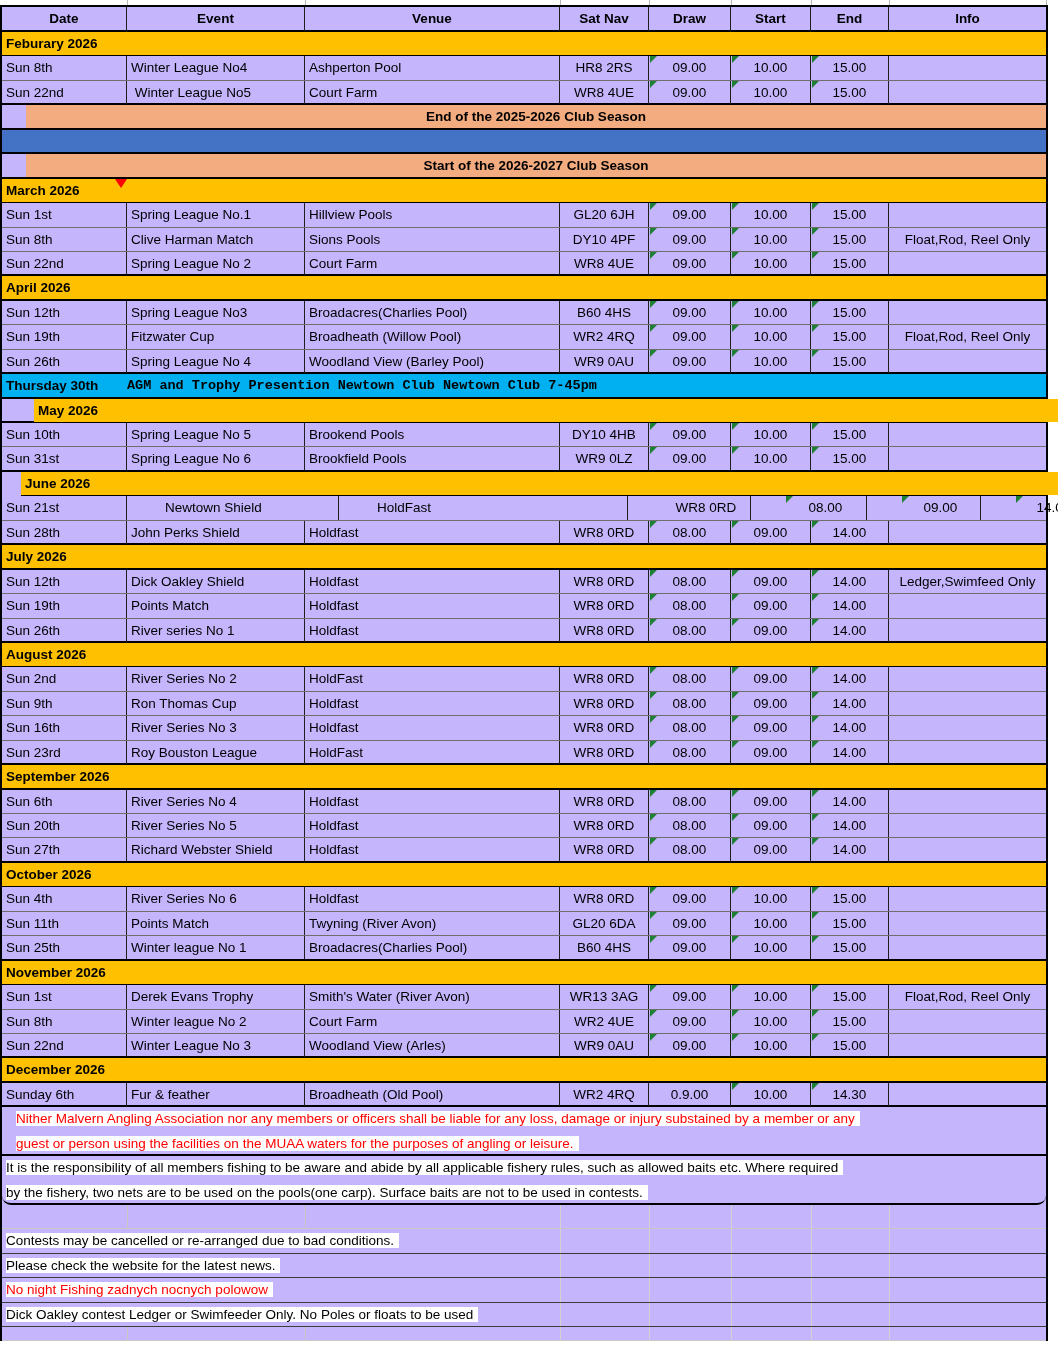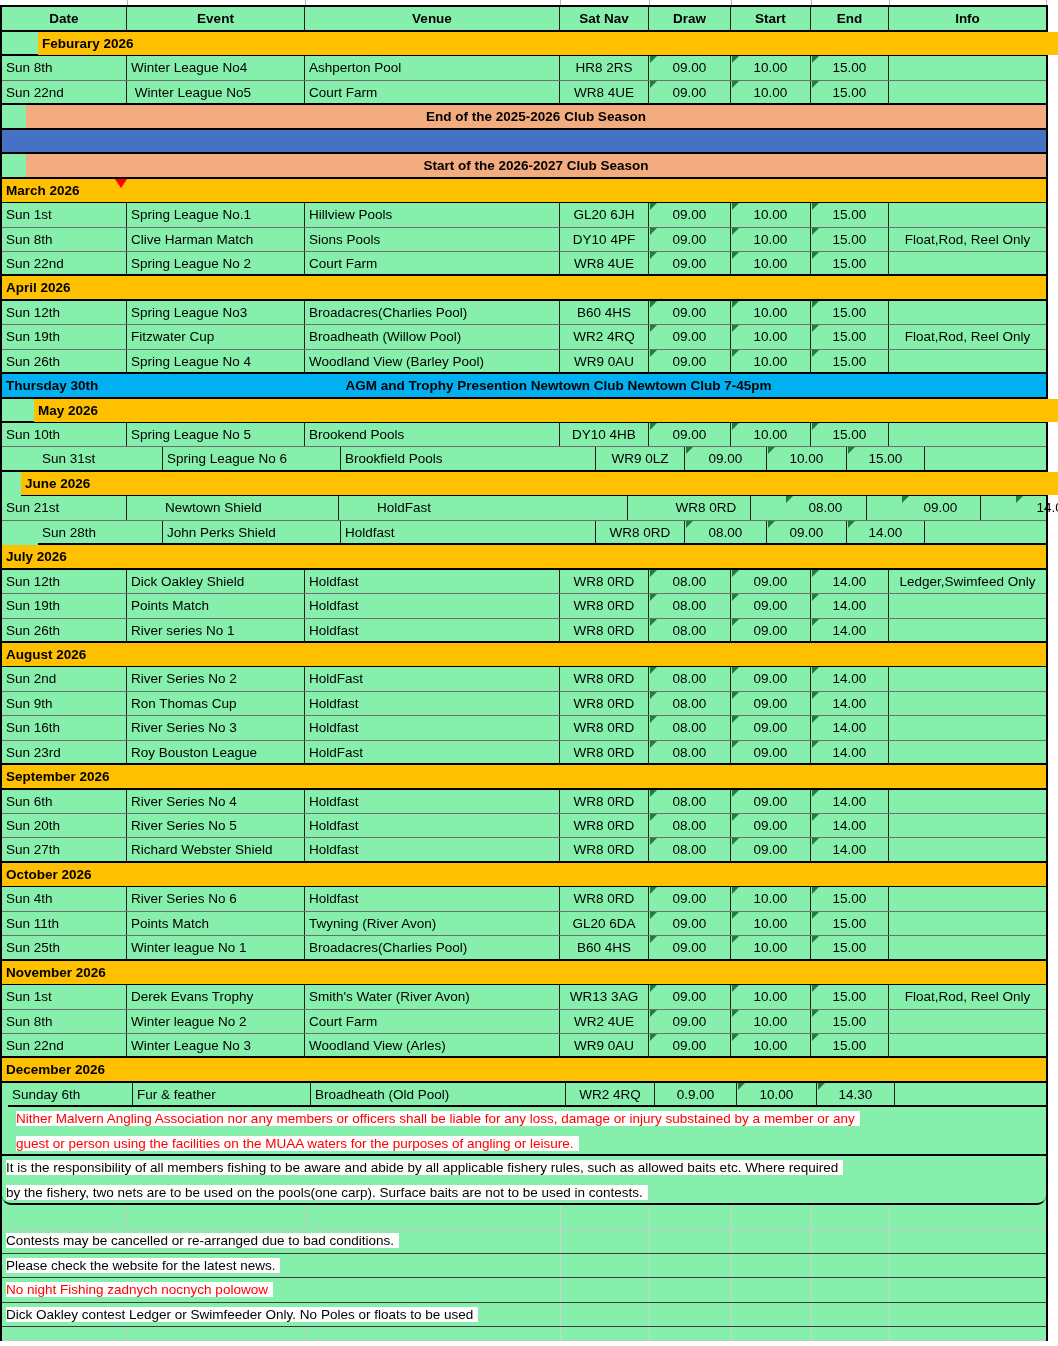--- a/index.html
+++ b/index.html
@@ -15,40 +15,40 @@
       linear-gradient(#b7b7b7,#b7b7b7),linear-gradient(#b7b7b7,#b7b7b7),
       linear-gradient(#b7b7b7,#b7b7b7),linear-gradient(#b7b7b7,#b7b7b7),
       linear-gradient(#b7b7b7,#b7b7b7),linear-gradient(#b7b7b7,#b7b7b7);
     background-repeat:no-repeat;
     background-size:1px 5px;
     background-position:127px 0,305px 0,560px 0,649px 0,731px 0,811px 0,889px 0,1046px 0;
   }
   #sheet{
     width:1044px;
     border-left:2px solid #000;border-right:2px solid #000;border-top:2px solid #000;
-    background:#86efac;
+    background:#c4b5fd;
   }
   .row{
     position:relative;display:grid;
     grid-template-columns:125px 178px 255px 89px 82px 80px 78px 157px;
     height:24.45px;line-height:23px;box-sizing:border-box;overflow:visible;
   }
   .row.header{height:25px;line-height:24px;font-weight:bold;}
   .cell{box-sizing:border-box;position:relative;white-space:pre;overflow:visible;}
   .header .cell{text-align:center;border-right:1px solid #1f1f1f;}
   .header .cell:last-child{border-right:none;}
   .c-date,.c-event,.c-venue{padding-left:4px;border-right:1px solid #1f1f1f;}
   .c-satnav,.c-draw,.c-start,.c-end{text-align:center;border-right:1px solid #1f1f1f;}
   .c-info{text-align:center;white-space:nowrap;}
   .month-label{display:block;background:var(--gold);font-weight:bold;padding-left:4px;grid-column:1 / -1;}
   .season-label{display:block;background:var(--salmon);font-weight:bold;text-align:center;grid-column:1 / -1;margin-left:24px;}
   .row.bluebar{background:var(--blue);}
   .row.agm{background:var(--cyan);font-weight:bold;}
   .agm-date{padding-left:4px;grid-column:1;}
-  .agm-label{grid-column:2 / -1;text-align:center;padding-right:56px;}
+  .agm-label{grid-column:2 / -1;padding-right:56px;font-family:Liberation Mono, monospace;}
   .flag{position:absolute;top:0;left:1px;width:0;height:0;
         border-top:7px solid #1e8035;border-right:7px solid transparent;}
   .redflag{position:absolute;top:0;left:113px;width:0;height:0;
         border-top:9px solid #ff0000;border-left:6px solid transparent;border-right:6px solid transparent;}
   .note-row{display:block;padding-left:4px;
     background-image:
       linear-gradient(#d4d1d1,#d4d1d1),linear-gradient(#d4d1d1,#d4d1d1),
       linear-gradient(#d4d1d1,#d4d1d1),linear-gradient(#d4d1d1,#d4d1d1),
       linear-gradient(#d4d1d1,#d4d1d1);
     background-repeat:no-repeat;background-size:1px 100%;
@@ -74,21 +74,21 @@
     <div class="row header" style="border-bottom: 2px solid rgb(0, 0, 0);">
       <div class="cell"><span>Date</span></div>
       <div class="cell"><span>Event</span></div>
       <div class="cell"><span>Venue</span></div>
       <div class="cell"><span>Sat Nav</span></div>
       <div class="cell"><span>Draw</span></div>
       <div class="cell"><span>Start</span></div>
       <div class="cell"><span>End</span></div>
       <div class="cell"><span>Info</span></div>
     </div>
-    <div class="row month" style="border-bottom: 2px solid rgb(0, 0, 0); padding-left: 36px;">
+    <div class="row month" style="border-bottom: 2px solid rgb(0, 0, 0);">
       <div class="cell month-label">Feburary 2026</div>
     </div>
     <div class="row event" style="border-bottom: 1px solid rgb(110, 110, 110);">
       <div class="cell c-date">Sun 8th</div>
       <div class="cell c-event">Winter League No4</div>
       <div class="cell c-venue">Ashperton Pool</div>
       <div class="cell c-satnav">HR8 2RS</div>
       <div class="cell c-draw">09.00<span class="flag"></span></div>
       <div class="cell c-start">10.00<span class="flag"></span></div>
       <div class="cell c-end">15.00<span class="flag"></span></div>
@@ -188,21 +188,21 @@
     <div class="row event" style="border-bottom: 1px solid rgb(110, 110, 110);">
       <div class="cell c-date">Sun 10th</div>
       <div class="cell c-event">Spring League No 5</div>
       <div class="cell c-venue">Brookend Pools</div>
       <div class="cell c-satnav">DY10 4HB</div>
       <div class="cell c-draw">09.00<span class="flag"></span></div>
       <div class="cell c-start">10.00<span class="flag"></span></div>
       <div class="cell c-end">15.00<span class="flag"></span></div>
       <div class="cell c-info"></div>
     </div>
-    <div class="row event" style="border-bottom: 2px solid rgb(0, 0, 0); padding-left: 36px;">
+    <div class="row event" style="border-bottom: 2px solid rgb(0, 0, 0);">
       <div class="cell c-date">Sun 31st</div>
       <div class="cell c-event">Spring League No 6</div>
       <div class="cell c-venue">Brookfield Pools</div>
       <div class="cell c-satnav">WR9 0LZ</div>
       <div class="cell c-draw">09.00<span class="flag"></span></div>
       <div class="cell c-start">10.00<span class="flag"></span></div>
       <div class="cell c-end">15.00<span class="flag"></span></div>
       <div class="cell c-info"></div>
     </div>
     <div class="row month" style="border-bottom: 2px solid rgb(0, 0, 0); margin-left: 19px;">
@@ -211,21 +211,21 @@
     <div class="row event" style="border-bottom: 1px solid rgb(110, 110, 110); gap: 34px;">
       <div class="cell c-date">Sun 21st</div>
       <div class="cell c-event">Newtown Shield</div>
       <div class="cell c-venue">HoldFast</div>
       <div class="cell c-satnav">WR8 0RD</div>
       <div class="cell c-draw">08.00<span class="flag"></span></div>
       <div class="cell c-start">09.00<span class="flag"></span></div>
       <div class="cell c-end">14.00<span class="flag"></span></div>
       <div class="cell c-info"></div>
     </div>
-    <div class="row event" style="border-bottom: 2px solid rgb(0, 0, 0); margin-left: 36px;">
+    <div class="row event" style="border-bottom: 2px solid rgb(0, 0, 0);">
       <div class="cell c-date">Sun 28th</div>
       <div class="cell c-event">John Perks Shield</div>
       <div class="cell c-venue">Holdfast</div>
       <div class="cell c-satnav">WR8 0RD</div>
       <div class="cell c-draw">08.00<span class="flag"></span></div>
       <div class="cell c-start">09.00<span class="flag"></span></div>
       <div class="cell c-end">14.00<span class="flag"></span></div>
       <div class="cell c-info"></div>
     </div>
     <div class="row month" style="border-bottom: 2px solid rgb(0, 0, 0);">
@@ -399,21 +399,21 @@
       <div class="cell c-venue">Woodland View (Arles)</div>
       <div class="cell c-satnav">WR9 0AU</div>
       <div class="cell c-draw">09.00<span class="flag"></span></div>
       <div class="cell c-start">10.00<span class="flag"></span></div>
       <div class="cell c-end">15.00<span class="flag"></span></div>
       <div class="cell c-info"></div>
     </div>
     <div class="row month" style="border-bottom: 2px solid rgb(0, 0, 0);">
       <div class="cell month-label">December 2026</div>
     </div>
-    <div class="row event" style="border-bottom: 2px solid rgb(0, 0, 0); margin-left: 6px;">
+    <div class="row event" style="border-bottom: 2px solid rgb(0, 0, 0);">
       <div class="cell c-date">Sunday 6th</div>
       <div class="cell c-event">Fur &amp; feather</div>
       <div class="cell c-venue">Broadheath (Old Pool)</div>
       <div class="cell c-satnav">WR2 4RQ</div>
       <div class="cell c-draw">0.9.00</div>
       <div class="cell c-start">10.00<span class="flag"></span></div>
       <div class="cell c-end">14.30<span class="flag"></span></div>
       <div class="cell c-info"></div>
     </div>
     <div class="row bignote bignote-row" style="color: rgb(255, 0, 0); border-bottom: 2px solid rgb(0, 0, 0); padding-left: 14px;">

